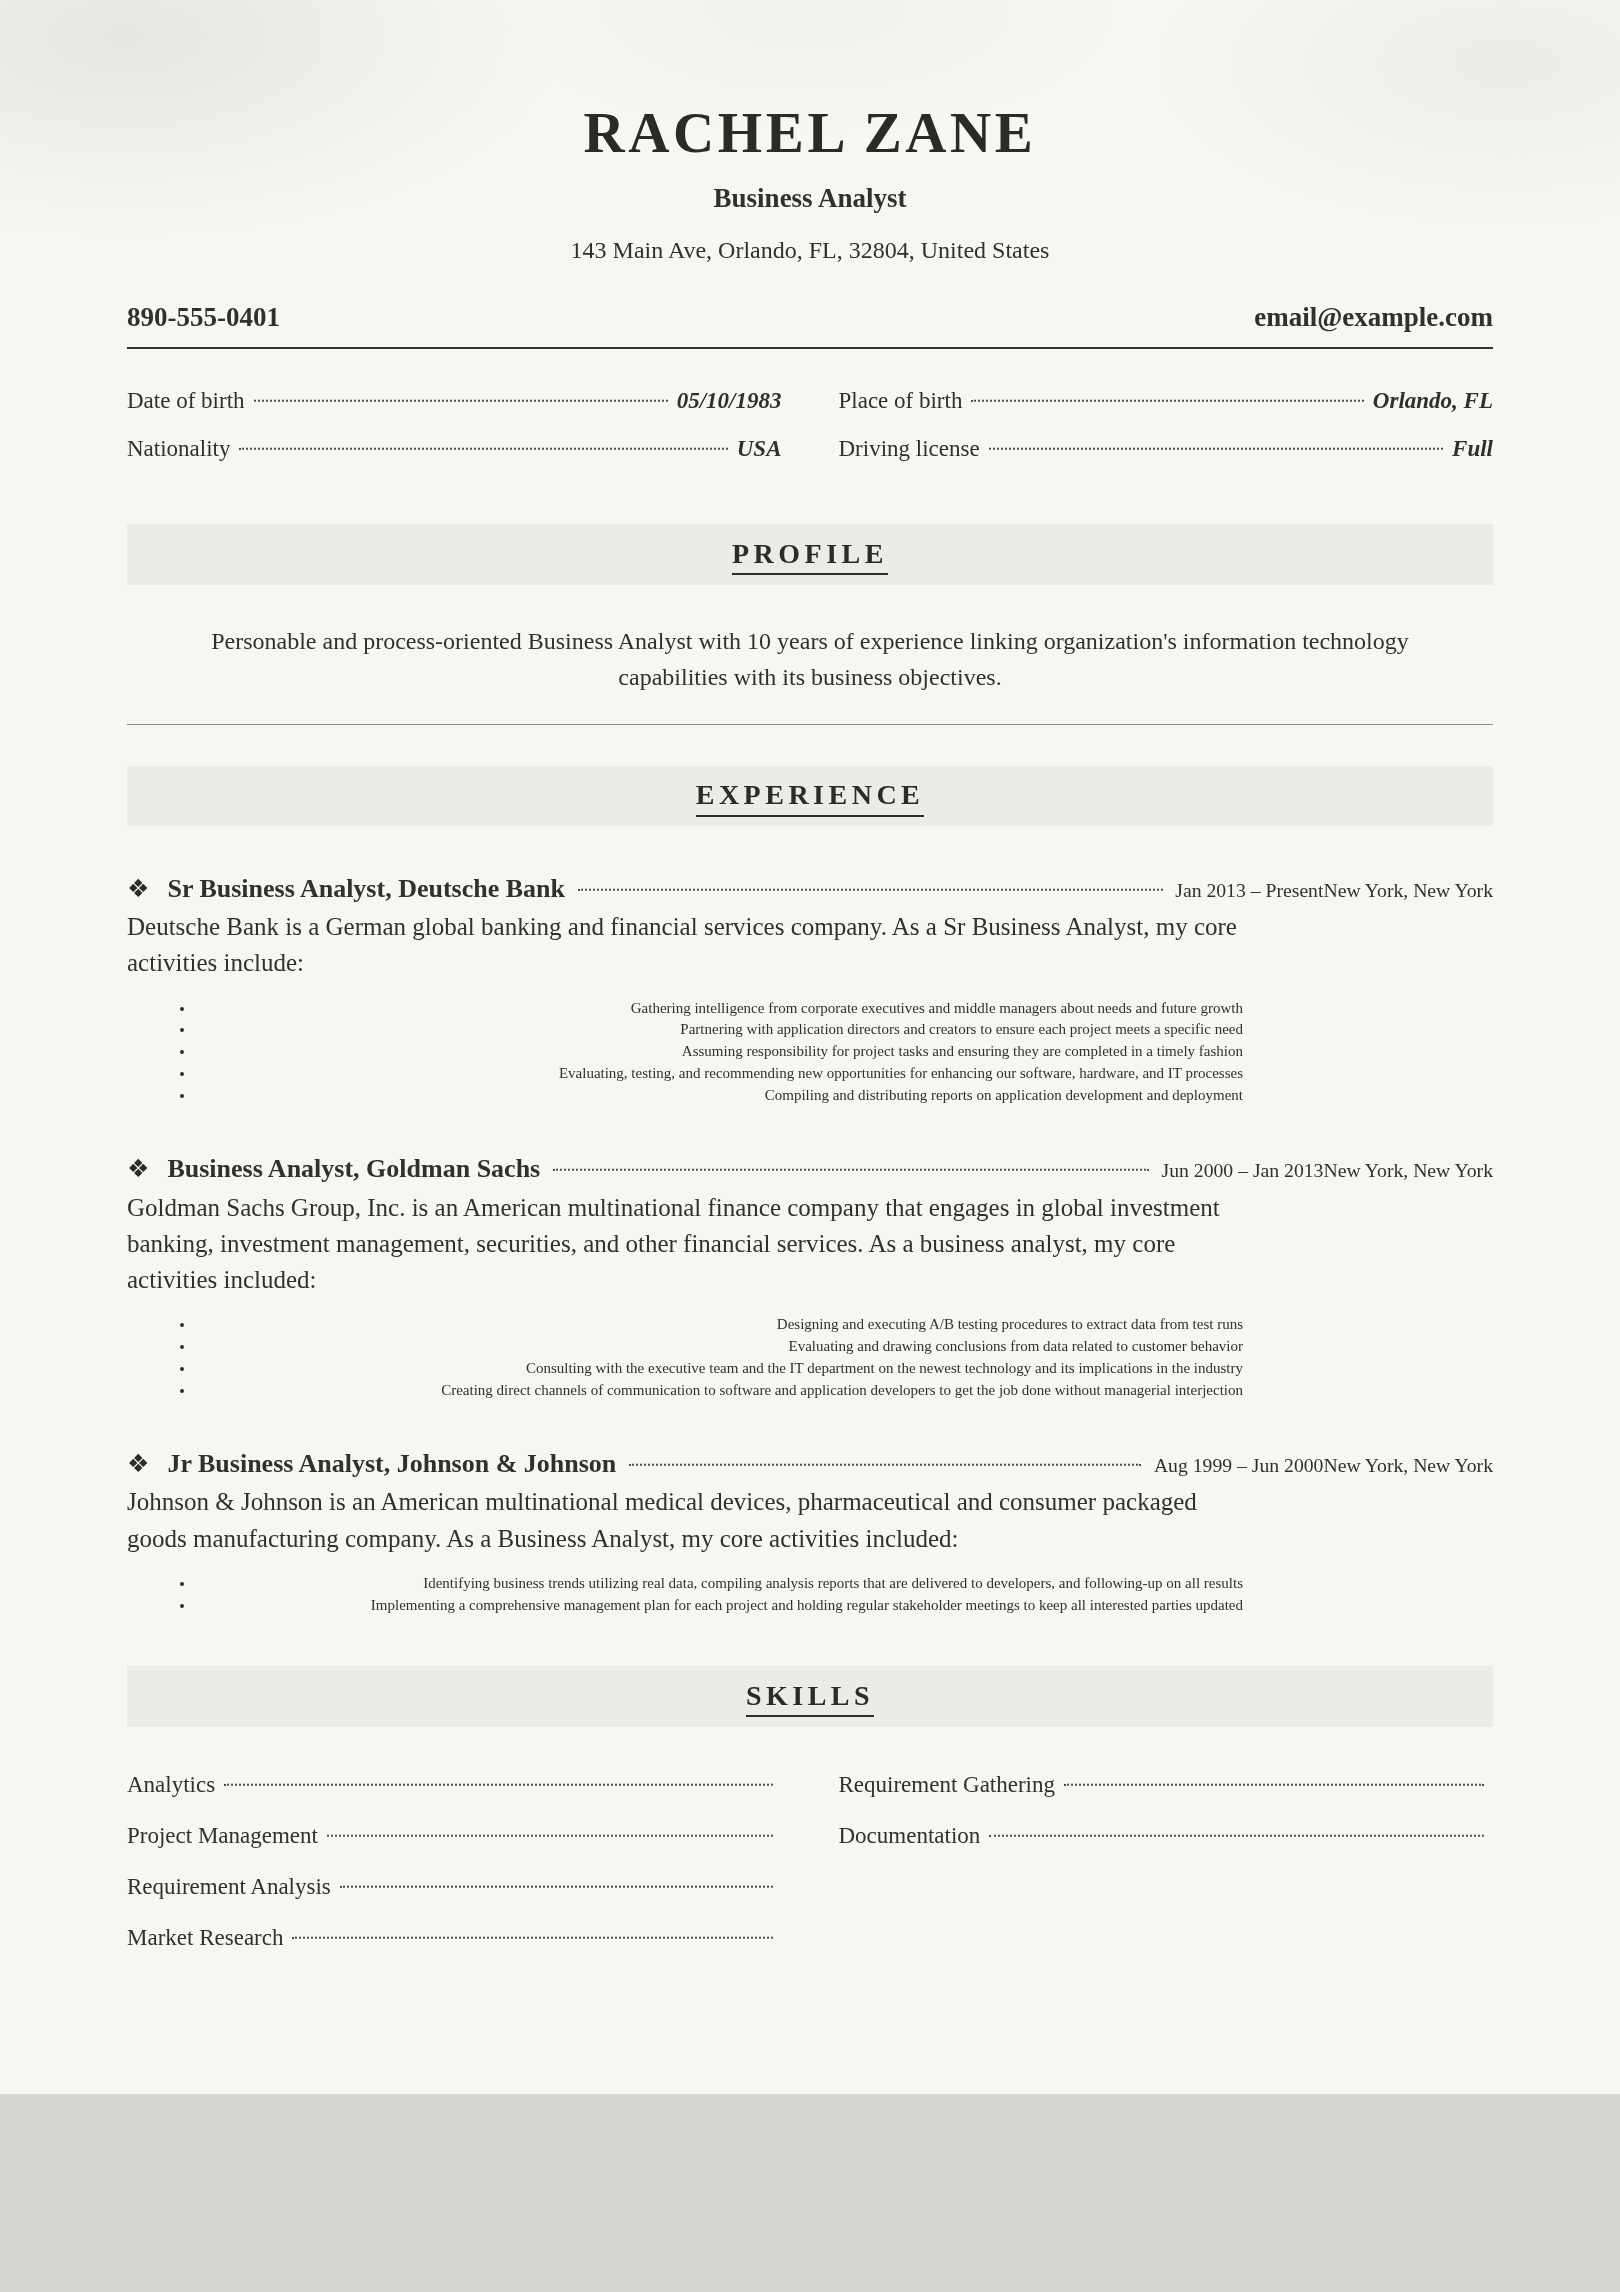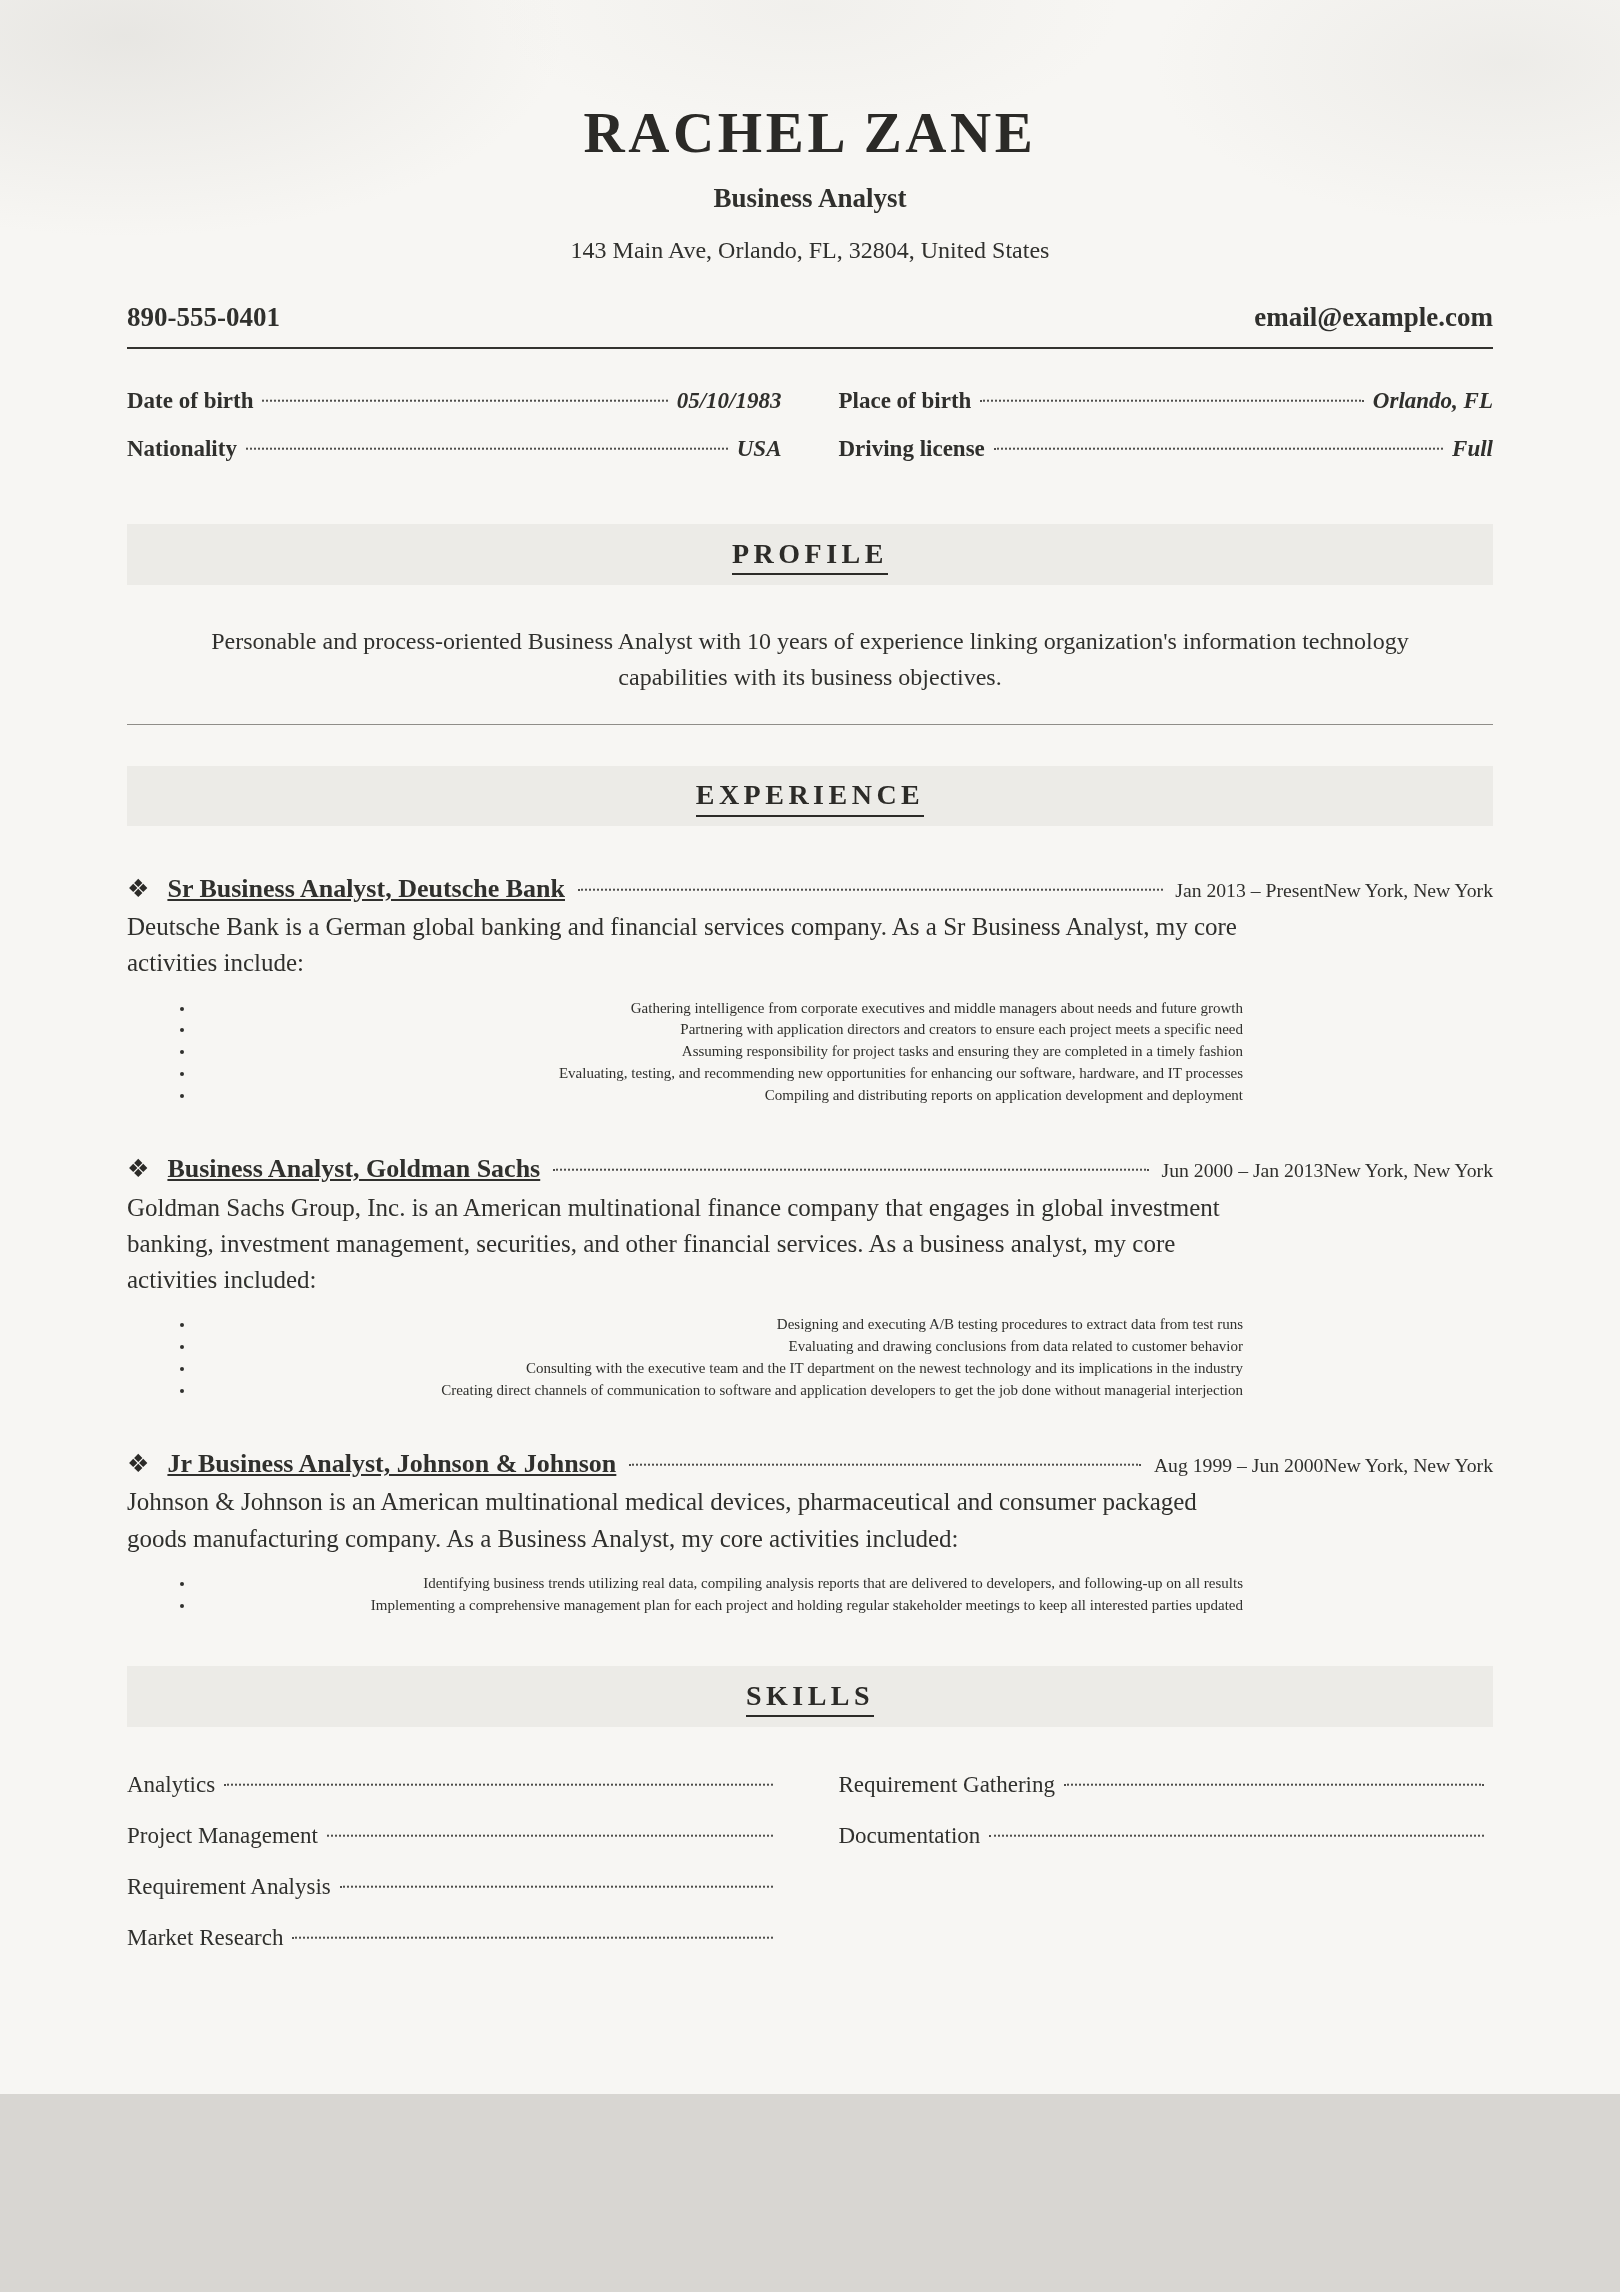--- a/index.html
+++ b/index.html
@@ -62,21 +62,21 @@
     align-items: baseline;
     margin-bottom: 21.5px;
   }
   .leader {
     flex: 1;
     border-bottom: 2.7px dotted #4e4d4a;
     margin: 0 9px;
     transform: translateY(-6.3px);
     min-width: 27px;
   }
-  .detail-label { white-space: nowrap; font-weight: bold; }
+  .detail-label { white-space: nowrap; }
   .detail-value { white-space: nowrap; font-weight: 700; font-style: italic; }
 
   
   .section-banner {
     background: #ecebe7;
     text-align: center;
     padding: 13.4px 0 15px 0;
     margin-top: 41px;
   }
   .section-banner .banner-text {
@@ -103,21 +103,21 @@
 
   
   .job { margin-top: 48px; }
   .job-header { display: flex; align-items: baseline; }
   .job-marker {
     font-family: "DejaVu Sans", "Liberation Serif", sans-serif;
     font-size: 25px;
     margin-right: 18px;
     color: #2c2b28;
   }
-  .job-name { font-size: 26px; font-weight: 700; white-space: nowrap; text-decoration: underline; }
+  .job-name { font-size: 26px; font-weight: 700; white-space: nowrap; }
   .job-leader {
     flex: 1;
     border-bottom: 2.7px dotted #4e4d4a;
     margin: 0 12.5px;
     transform: translateY(-6.3px);
     min-width: 36px;
   }
   .job-right {
     display: flex;
     flex-direction: row;

